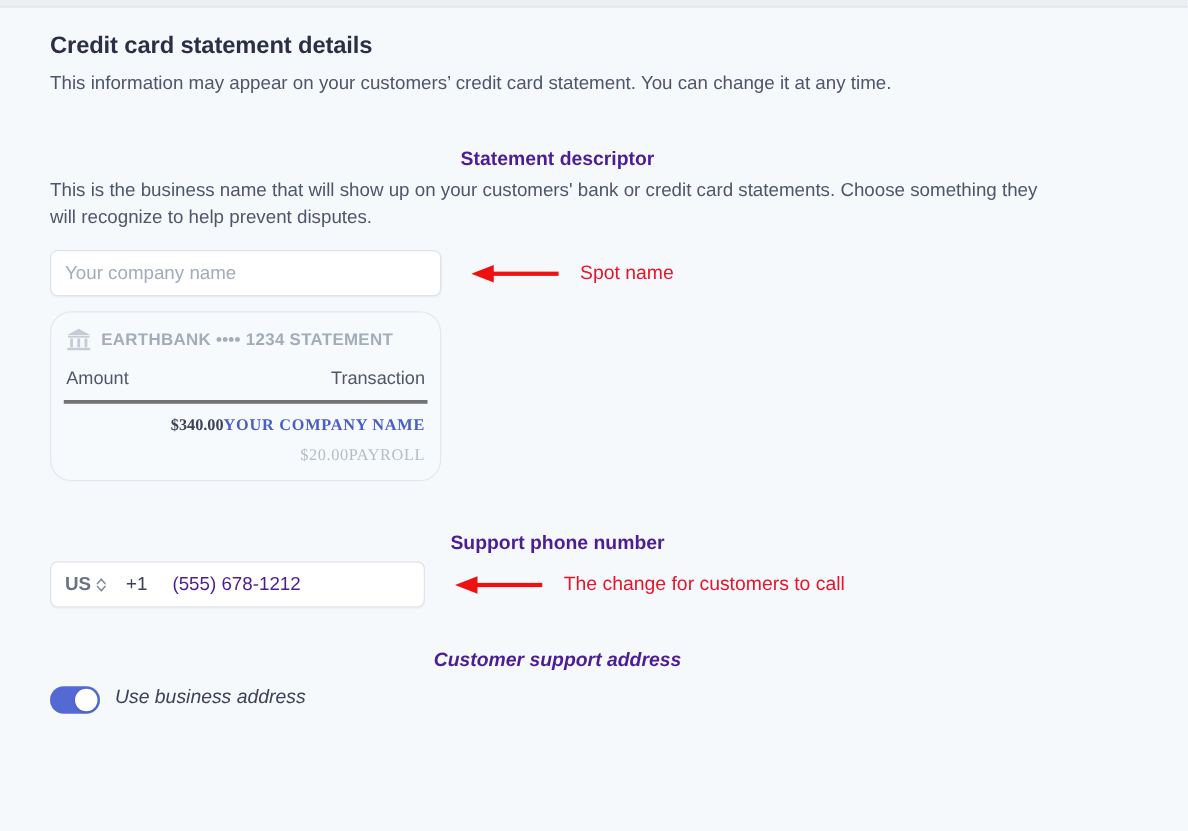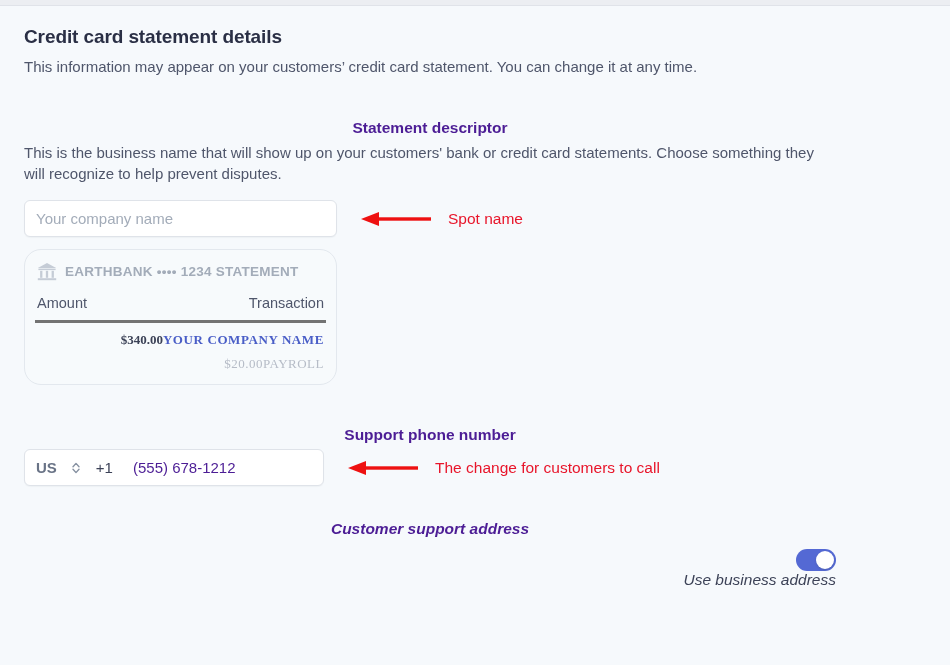--- a/index.html
+++ b/index.html
@@ -22,21 +22,21 @@
     top: 0; left: 0;
     width: 950px;
     height: 6px;
     background: #eceef2;
     border-bottom: 1px solid #e0e3e9;
     box-sizing: border-box;
   }
 
   .page {
     position: absolute;
-    top: 7px; left: 0;
+    top: 7px; left: 16px;
     width: 836px;
     height: 658px;
     background: #f6f9fc;
     box-sizing: border-box;
     padding: 19px 0 0 24px;
   }
 
   
   .section-title {
     font-size: 19px;
@@ -167,21 +167,21 @@
     border-radius: 6px;
     background: #ffffff;
     display: flex;
     align-items: center;
     padding: 0 11px;
     box-shadow: 0 1px 1px rgba(60,66,87,0.04);
   }
   .country-sel {
     display: flex;
     align-items: center;
-    gap: 14px;
+    gap: 3px;
     cursor: pointer;
   }
   .country-code {
     font-size: 15px;
     font-weight: 600;
     color: #697386;
   }
   .updown { display: block; }
   .dial-code {
     font-size: 15px;
@@ -190,23 +190,22 @@
   }
   .phone-placeholder {
     font-size: 15px;
     color: #4c1d95;
     margin-left: 20px;
   }
 
   
   .toggle-row {
     display: flex;
-    align-items: flex-end;
+    align-items: flex-start;
     margin-top: 10px;
-    flex-direction: column;
   }
   .toggle {
     width: 40px;
     height: 22px;
     border-radius: 11px;
     background: #5469d4;
     position: relative;
     cursor: pointer;
     flex: 0 0 auto;
   }

